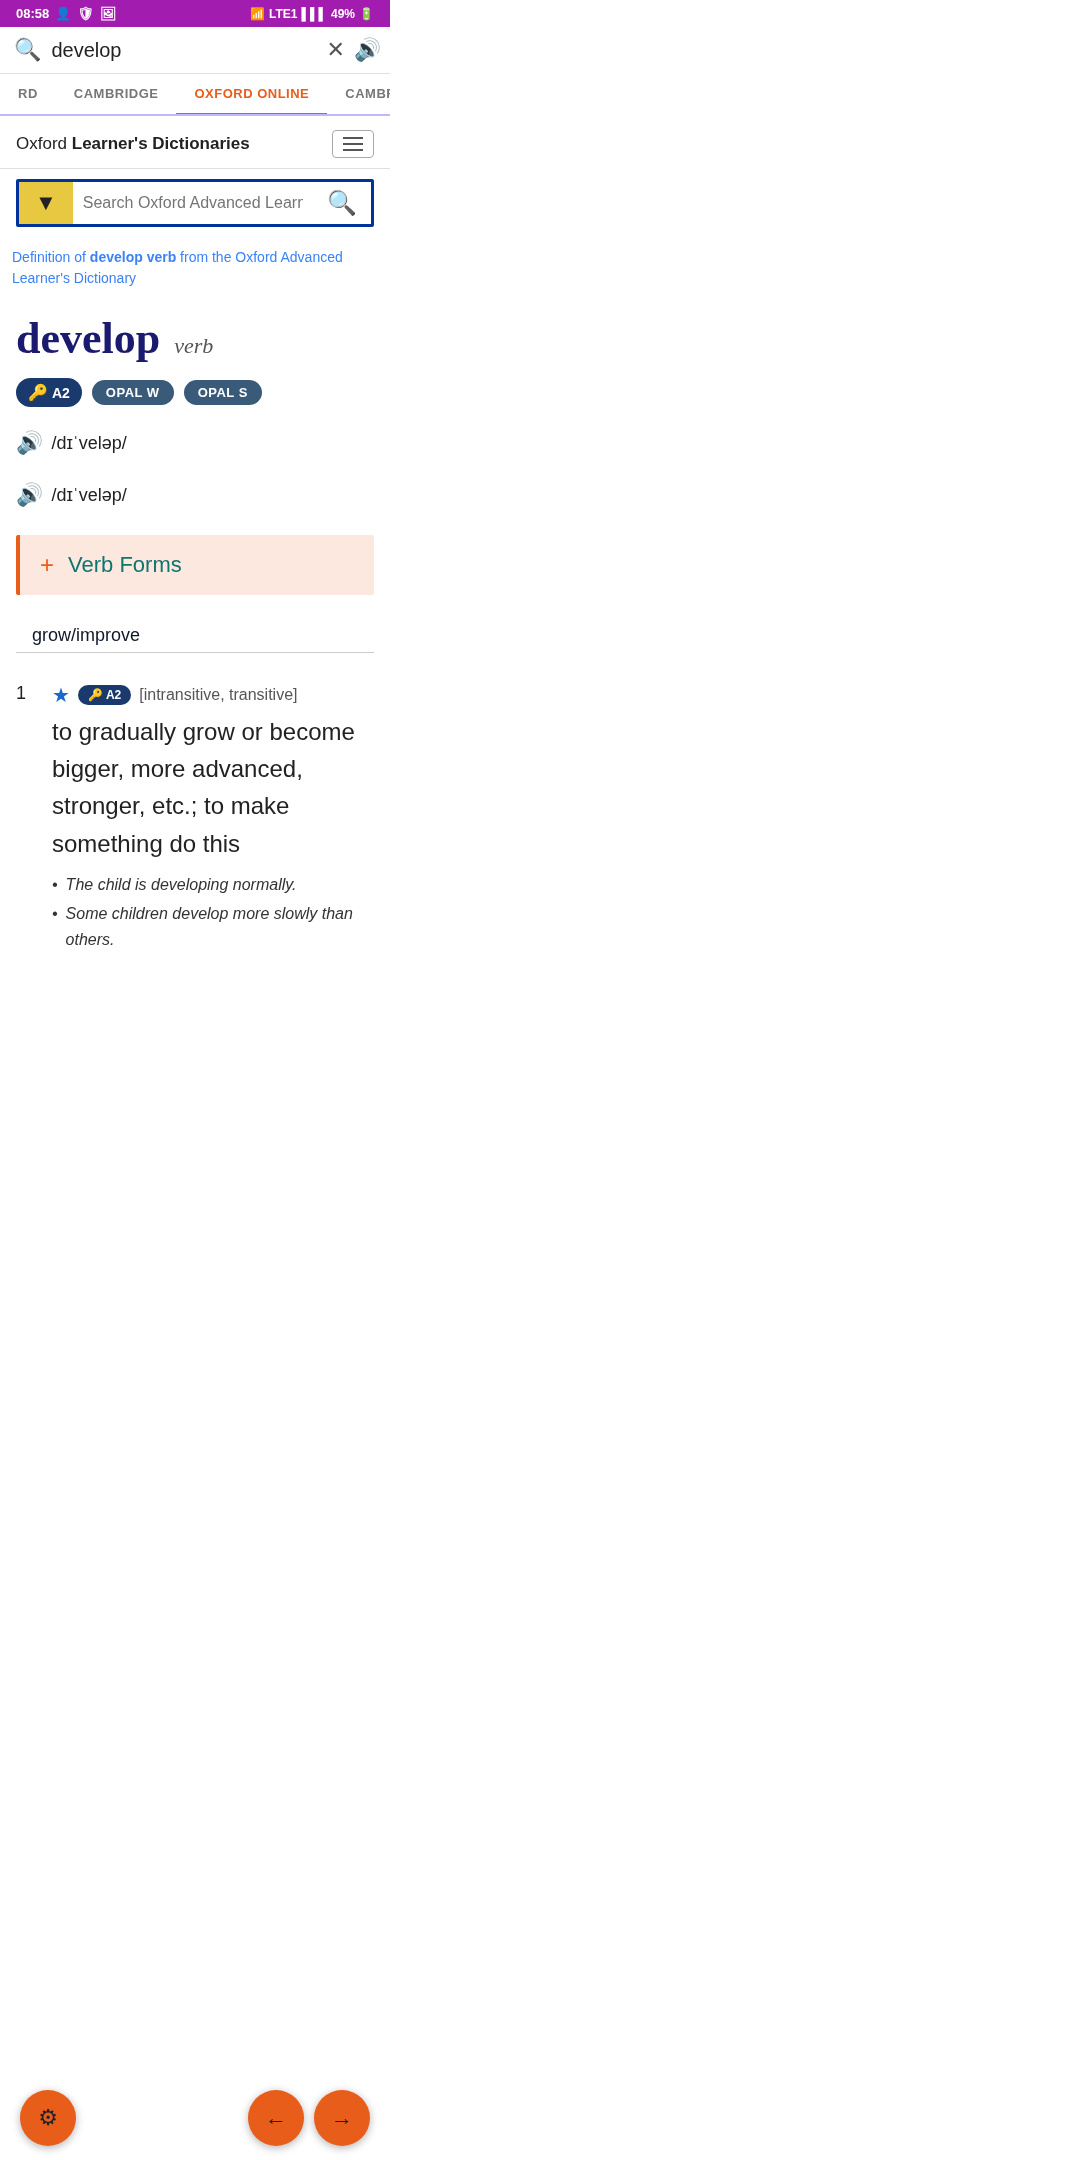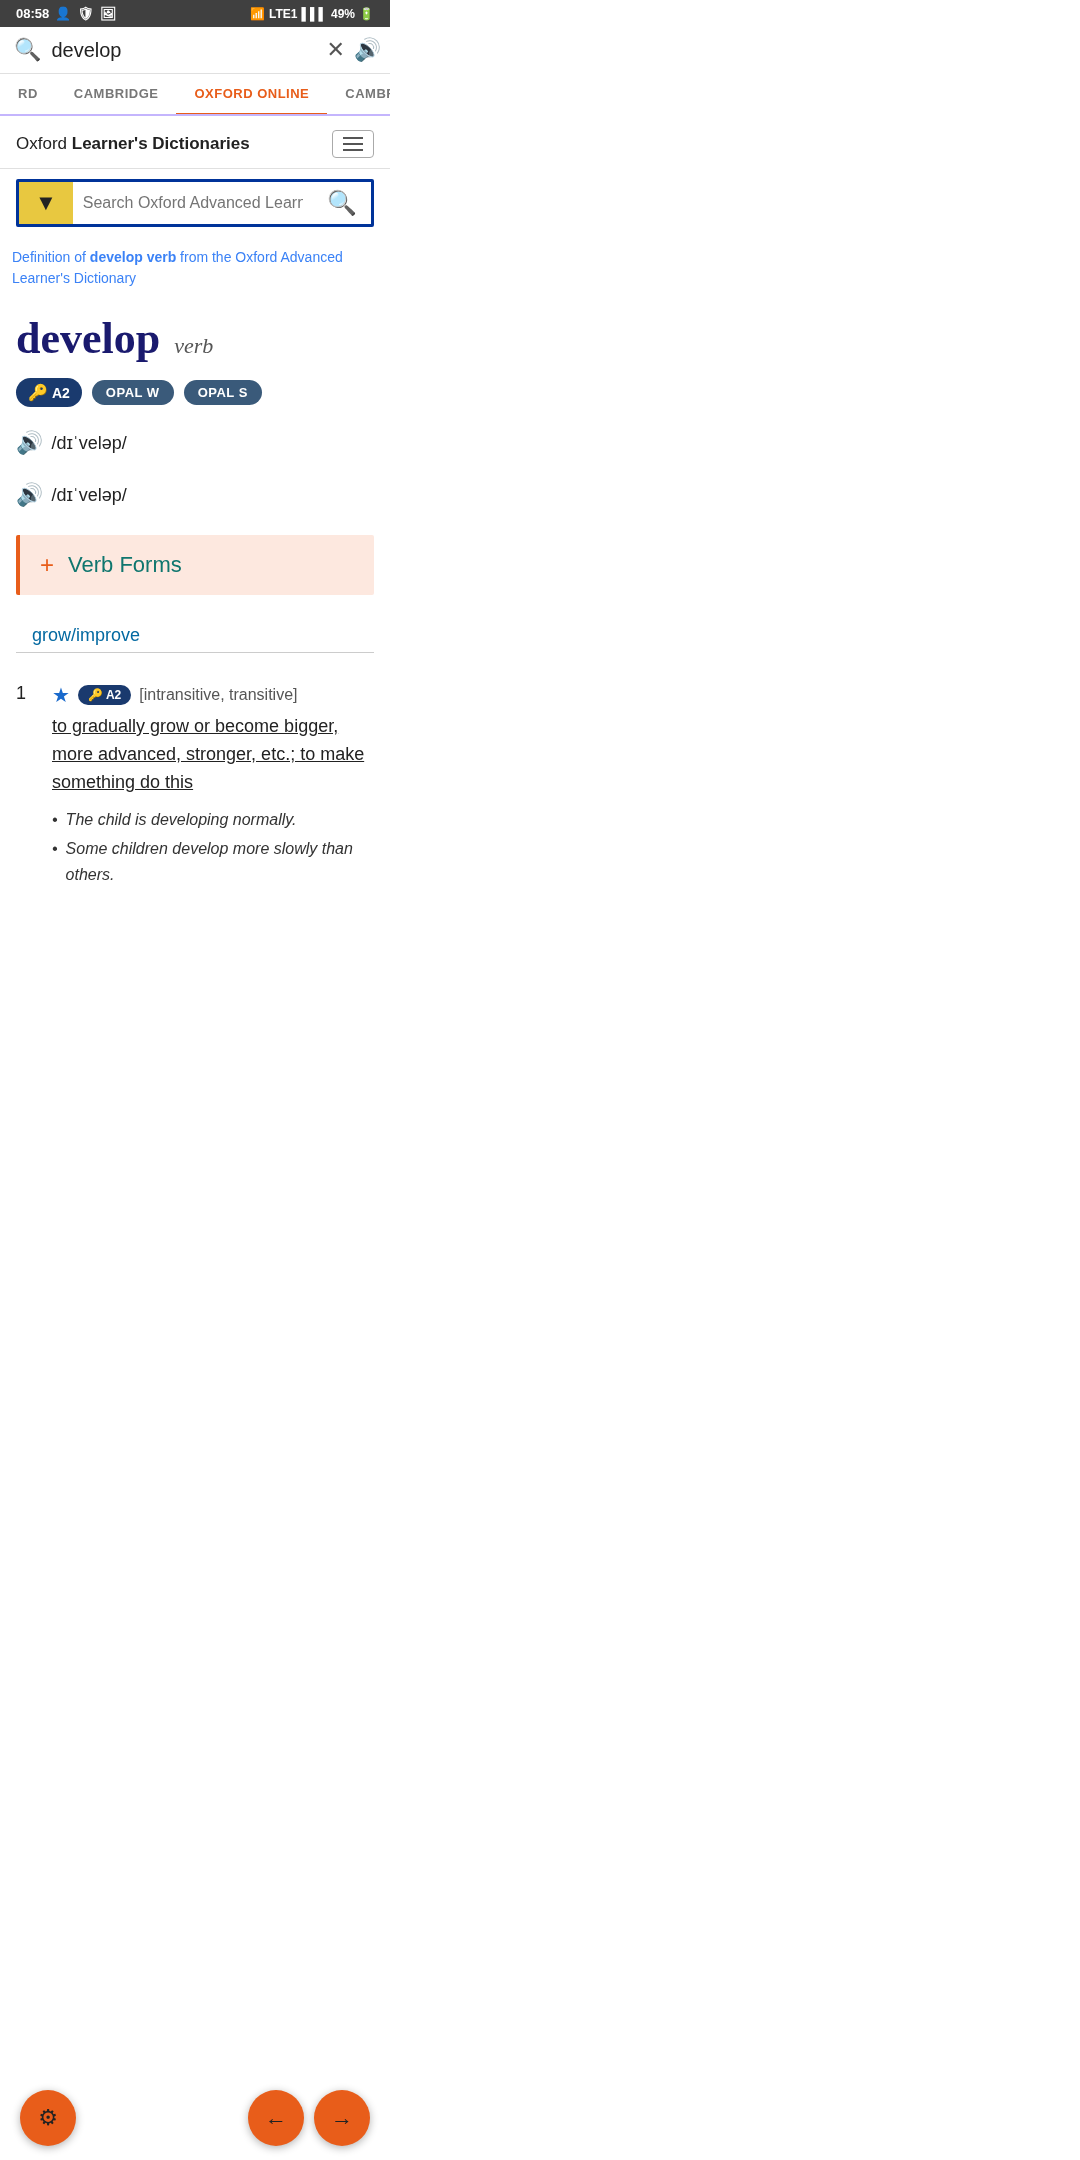--- a/index.html
+++ b/index.html
@@ -8,21 +8,21 @@
       font-family: Arial, sans-serif;
       background: #fff;
       width: 390px;
       min-height: 780px;
       overflow-x: hidden;
       position: relative;
     }
 
     
     .status-bar {
-      background: #404040;
+      background: #a21caf;
       color: #fff;
       display: flex;
       justify-content: space-between;
       align-items: center;
       padding: 6px 16px;
       font-size: 13px;
       font-weight: 600;
     }
     .status-left { display: flex; align-items: center; gap: 6px; }
     .status-right { display: flex; align-items: center; gap: 4px; font-size: 12px; }
@@ -240,21 +240,21 @@
     }
     .verb-forms-label {
       font-size: 22px;
       color: #0f766e;
     }
 
     
     .section-heading {
       padding: 14px 16px 6px;
       font-size: 18px;
-      color: #0369a1;
+      color: #0f172a;
       border-bottom: 1px solid #ccc;
       margin: 16px 16px;
     }
 
     
     .def-item {
       padding: 14px 16px 0;
       display: flex;
       gap: 12px;
       align-items: flex-start;
@@ -285,25 +285,24 @@
       font-weight: 700;
       display: flex;
       align-items: center;
       gap: 3px;
     }
     .def-grammar {
       color: #555;
       font-size: 16px;
     }
     .def-text {
-      font-size: 18px;
+      font-size: 24px;
       color: #222;
       line-height: 1.55;
       margin-top: 2px;
-      text-decoration: underline;
     }
 
     
     .examples {
       padding: 10px 16px 0 52px;
     }
     .example {
       font-size: 16px;
       font-style: italic;
       color: #333;

